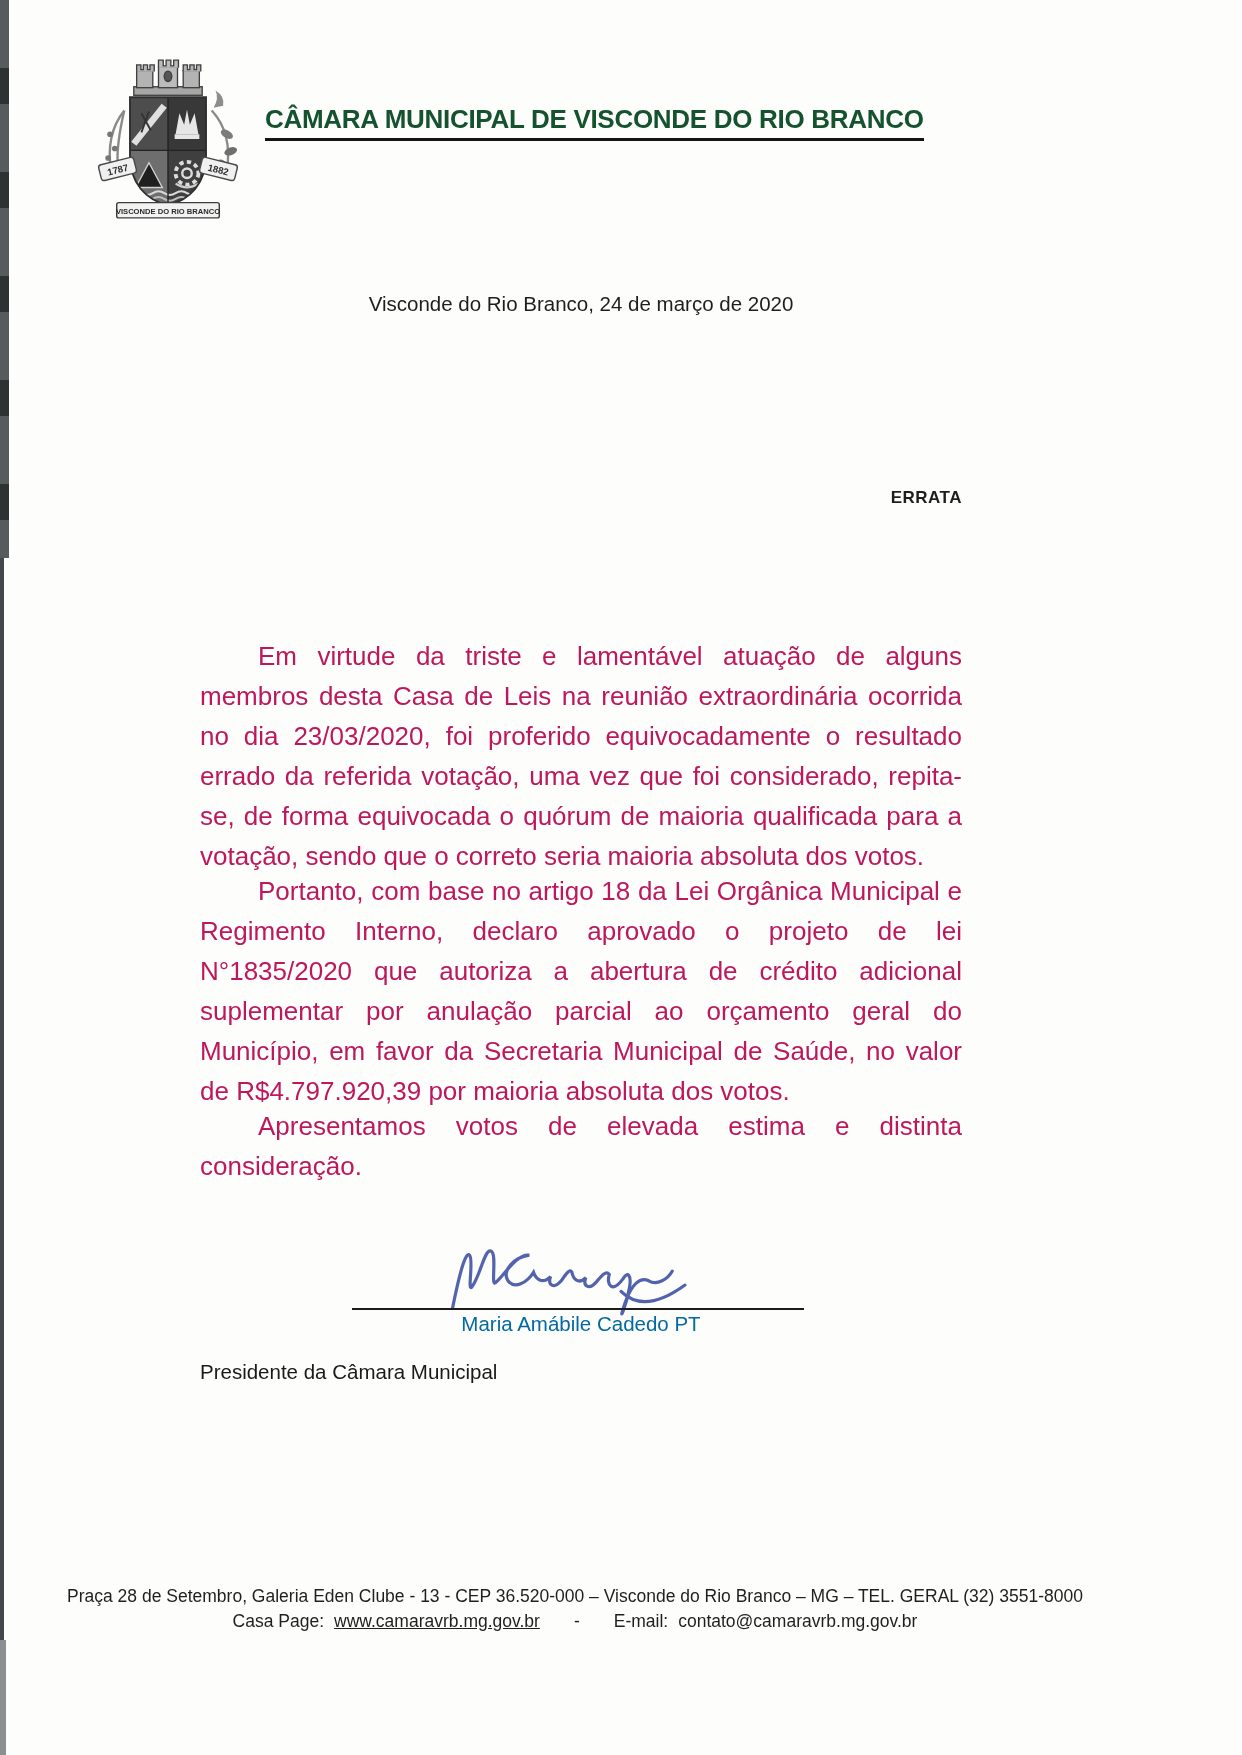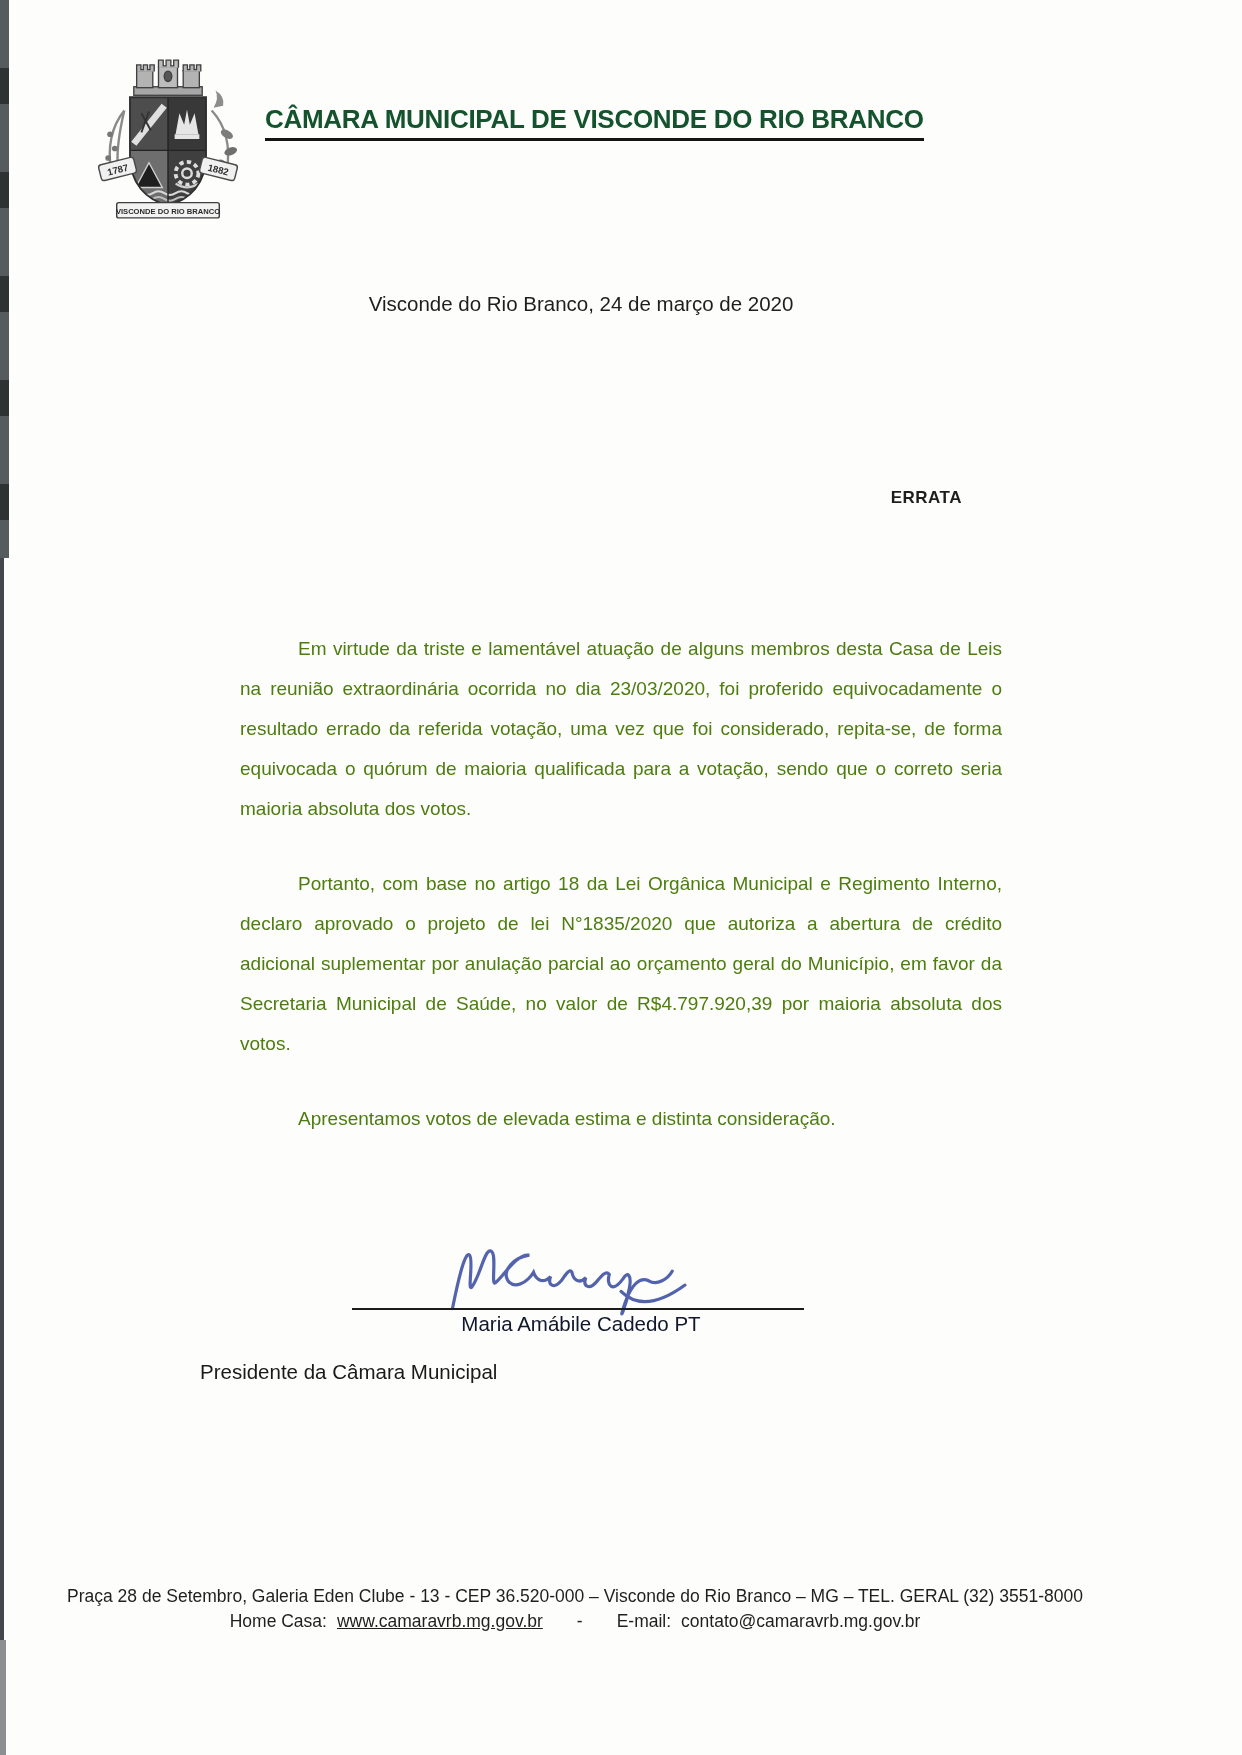--- a/index.html
+++ b/index.html
@@ -17,28 +17,28 @@
   
   .crest{left:92px;top:58px;width:152px;height:162px;}
   .main-title{
     left:265px;top:104px;font-size:26px;font-weight:bold;letter-spacing:-0.3px;
     color:#14532d;border-bottom:3px solid #141414;padding-bottom:3px;white-space:nowrap;
   }
   
   .column{left:200px;top:0;width:762px;height:1755px;}
   .date-line{left:0;top:292px;width:762px;text-align:center;font-size:20.5px;}
   .subject{left:0;top:488px;width:762px;text-align:right;font-size:17px;font-weight:bold;letter-spacing:0.5px;}
-  .para{left:0;width:762px;font-size:19px;line-height:40px;text-align:justify;text-indent:58px;color:#4d7c0f;margin-left:40px;}
+  .para{left:0;width:762px;font-size:26px;line-height:40px;text-align:justify;text-indent:58px;color:#be185d;}
   .p1{top:610px;}
   .p2{top:845px;}
   .p3{top:1080px;}
   .closing{left:0;top:1145px;width:762px;text-align:center;font-size:20.5px;}
   .sig-scribble{left:228px;top:1236px;width:322px;height:96px;}
   .sig-line{left:152px;top:1308px;width:452px;border-top:2px solid #1c1c1c;height:0;}
-  .sig-name{left:0;top:1312px;width:762px;text-align:center;font-size:20.5px;color:#0f172a;}
+  .sig-name{left:0;top:1312px;width:762px;text-align:center;font-size:20.5px;color:#0369a1;}
   .sig-role{left:0;top:1360px;width:762px;text-align:left;font-size:20.5px;color:#1a1a1a;}
   
   .footer{left:10px;top:1584px;width:1130px;text-align:center;font-size:17.5px;line-height:25px;color:#1f1f1f;}
   .footer .url{text-decoration:underline;}
   .footer .sep{display:inline-block;margin:0 34px;}
   .footer .gap{display:inline-block;width:10px;}
 </style>
 </head>
 <body>
 
@@ -128,15 +128,15 @@
     </g>
   </svg>
   <div class="abs sig-line"></div>
   <div class="abs sig-name">Maria Amábile Cadedo PT</div>
   <div class="abs sig-role">Presidente da Câmara Municipal</div>
 </div>
 
 <div class="abs footer">
   <div>Praça 28 de Setembro, Galeria Eden Clube - 13 - CEP 36.520-000 – Visconde do Rio Branco – MG – TEL. GERAL (32) 3551-8000</div>
   <div>
-    <span>Home Casa:</span><span class="gap"></span><span class="url">www.camaravrb.mg.gov.br</span><span class="sep">-</span><span>E-mail:</span><span class="gap"></span><span>contato@camaravrb.mg.gov.br</span>
+    <span>Casa Page:</span><span class="gap"></span><span class="url">www.camaravrb.mg.gov.br</span><span class="sep">-</span><span>E-mail:</span><span class="gap"></span><span>contato@camaravrb.mg.gov.br</span>
   </div>
 </div>
 
 </body></html>

